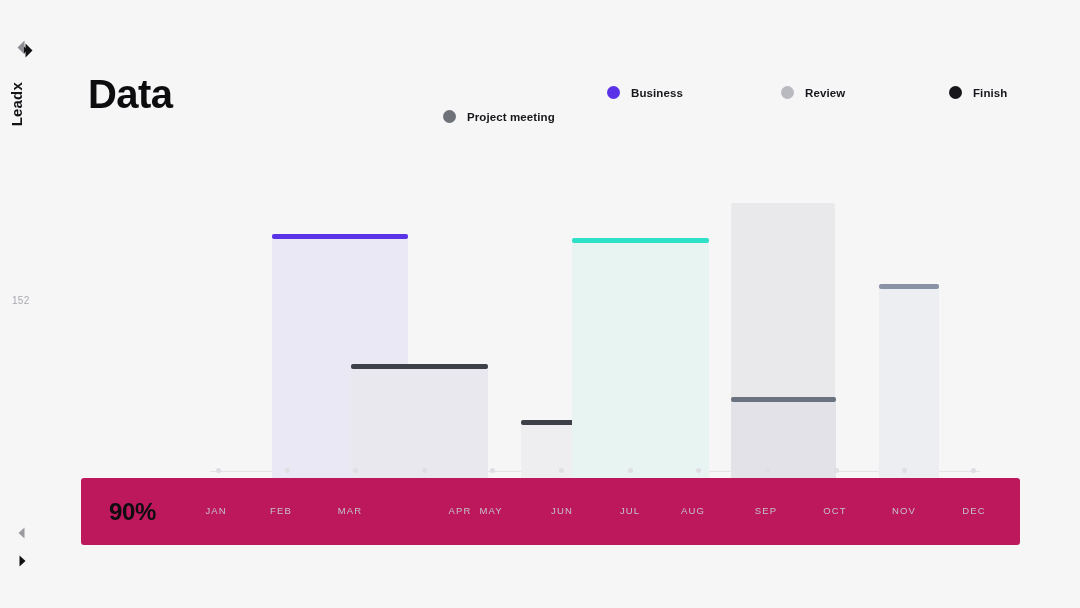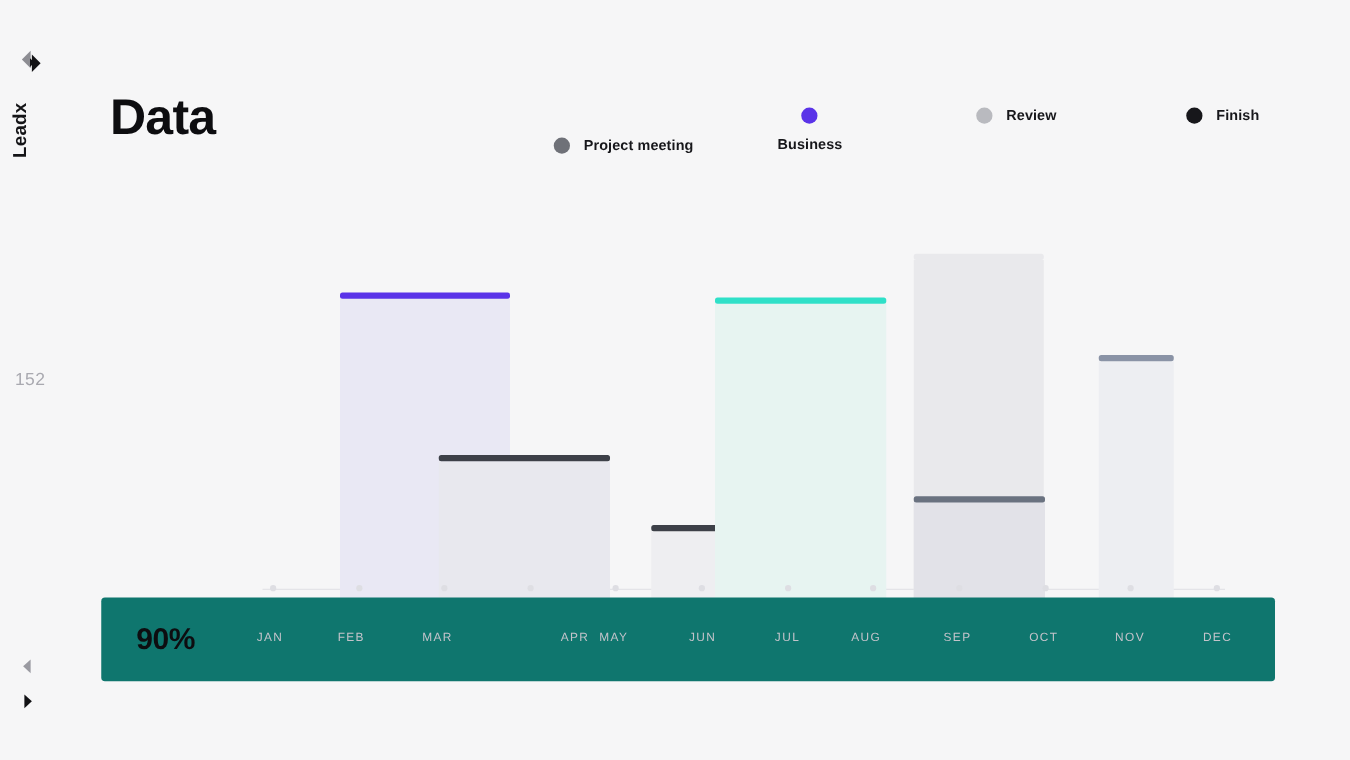--- a/index.html
+++ b/index.html
@@ -16,21 +16,21 @@
   .logo { position: absolute; left: 14px; top: 38px; width: 22px; height: 22px; }
   .brand {
     position: absolute; left: 8px; top: 82px;
     font-size: 15px; font-weight: 700; color: #141417;
     letter-spacing: .2px;
     writing-mode: vertical-rl; transform: rotate(180deg);
     white-space: nowrap;
   }
   .yval {
     position: absolute; left: 12px; top: 295px;
-    font-size: 14px; color: #a9a9b0; letter-spacing: .3px;
+    font-size: 10px; color: #a9a9b0; letter-spacing: .3px;
   }
   .navarrows { position: absolute; left: 14px; top: 525px; width: 24px; }
   .navarrow { display:block; width: 16px; height: 16px; margin-bottom: 12px; }
 
   
   .title {
     position: absolute; left: 88px; top: 72px;
     font-size: 40px; font-weight: 700; color: #0d0d10;
     letter-spacing: -0.6px;
   }
@@ -50,21 +50,21 @@
     height: 1px; background: #e4e4e8;
   }
   .gdot {
     position: absolute; top: 318px; width: 5px; height: 5px;
     border-radius: 50%; background: #dedee3;
   }
 
   
   .card {
     position: absolute; left: 81px; top: 478px; width: 939px; height: 67px;
-    background: #0f766e; border-radius: 3px;
+    background: #be185d; border-radius: 3px;
   }
   .pct {
     position: absolute; left: 28px; top: 20px;
     font-size: 24px; font-weight: 700; color: #0d0d10; letter-spacing: -0.3px;
   }
   .mlabel {
     position: absolute; top: 27px;
     font-size: 9.5px; color: #c3c3ca; letter-spacing: 1.1px;
     transform: translateX(-50%); white-space: nowrap;
   }
@@ -108,21 +108,21 @@
     </div>
   </div>
 
   <div class="title">Data</div>
 
   <div class="legend" id="legend">
       <div class="lg-item" style="left: 0px; margin-top: 24px;">
         <span class="lg-dot" style="background: rgb(111, 113, 120);"></span>
         <span class="lg-label">Project meeting</span>
       </div>
-      <div class="lg-item" style="left: 179px; flex-direction: column;">
+      <div class="lg-item" style="left: 164px;">
         <span class="lg-dot" style="background: rgb(90, 51, 232);"></span>
         <span class="lg-label">Business</span>
       </div>
       <div class="lg-item" style="left: 338px;">
         <span class="lg-dot" style="background: rgb(185, 186, 191);"></span>
         <span class="lg-label">Review</span>
       </div>
       <div class="lg-item" style="left: 506px;">
         <span class="lg-dot" style="background: rgb(23, 23, 27);"></span>
         <span class="lg-label">Finish</span>

